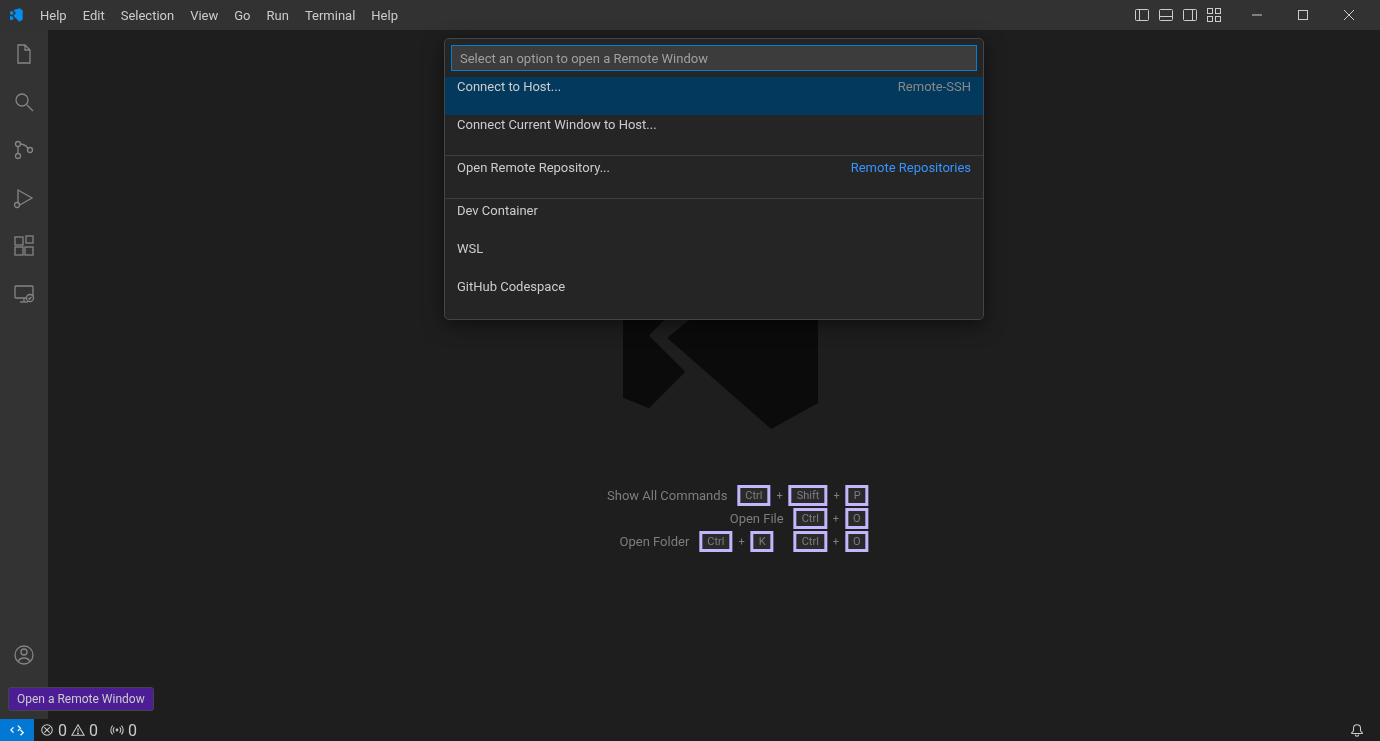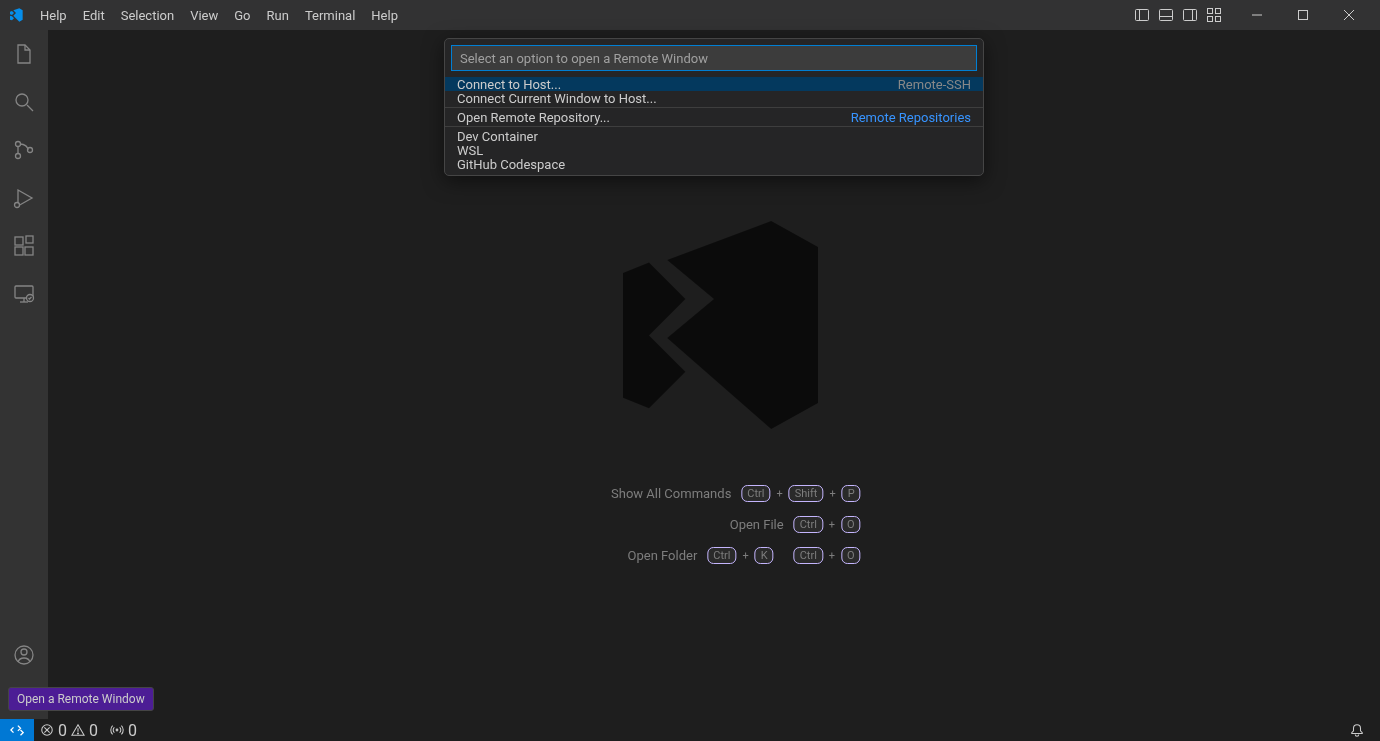--- a/index.html
+++ b/index.html
@@ -18,33 +18,33 @@
 
 
 .body-layout { display: flex; height: calc(741px - 30px - 22px); }
 .activitybar { width: 48px; background: #333333; display: flex; flex-direction: column; }
 .activity-top { display: flex; flex-direction: column; }
 .activity-bottom { margin-top: auto; display: flex; flex-direction: column; }
 .activity-item { width: 48px; height: 48px; display: flex; align-items: center; justify-content: center; color: #858585; cursor: default; }
 
 .editor-area { flex: 1; background: #1e1e1e; position: relative; display: flex; align-items: center; justify-content: center; }
 .watermark-logo { position: absolute; top: 165px; left: 50%; transform: translateX(-50%); opacity: 0.6; filter: brightness(0); }
-.shortcuts { position: absolute; top: 455px; left: 50%; transform: translateX(-50%); display: flex; flex-direction: column; gap: 14px; font-size: 13px; color: #777; }
+.shortcuts { position: absolute; top: 455px; left: 50%; transform: translateX(-50%); display: flex; flex-direction: column; gap: 2px; font-size: 13px; color: #777; }
 .shortcut-row { display: flex; align-items: center; justify-content: flex-end; gap: 10px; }
 .shortcut-label { color: #7d7d7d; min-width: 130px; text-align: right; }
 .keys { display: flex; align-items: center; gap: 6px; color: #7d7d7d; font-size: 11px; }
-.key { background: #2a2a2a; border: 1px solid #c4b5fd; border-radius: 6px; padding: 1px 5px; font-size: 11px; }
+.key { background: #2a2a2a; border: 3px solid #c4b5fd; border-radius: 0; padding: 1px 5px; font-size: 11px; }
 .key-plus { font-size: 11px; }
 
 
 .quickpick { position: absolute; top: 8px; left: 50%; transform: translateX(-50%); width: 540px; background: #252526; border: 1px solid #454545; border-radius: 5px; box-shadow: 0 5px 20px rgba(0,0,0,0.5); z-index: 100; }
 .quickpick-input { margin: 6px; padding: 8px 8px; background: #3c3c3c; border: 1px solid #007fd4; color: #cccccc; font-size: 13px; height: 26px; width: calc(100% - 12px); outline: none; }
 .quickpick-input::placeholder { color: #a0a0a0; }
 .quickpick-list { padding-bottom: 4px; }
-.quickpick-row { display: flex; align-items: center; justify-content: space-between; padding: 2px 12px; height: 14px; font-size: 13px; color: #cccccc; cursor: default; }
+.quickpick-row { display: flex; align-items: flex-start; justify-content: space-between; padding: 2px 12px; height: 38px; font-size: 13px; color: #cccccc; cursor: default; }
 .quickpick-row.selected { background: #04395e; }
 .quickpick-hint { color: #888; font-size: 13px; }
 .quickpick-hint.link { color: #3794ff; }
 .quickpick-sep { height: 1px; background: #3e3e3e; margin: 2px 0; }
 .status-remote { background: #0078d4; height: 22px; width: 34px; display: flex; align-items: center; justify-content: center; }
 .status-item { padding: 0 6px; display: flex; align-items: center; gap: 4px; height: 22px; cursor: default; }
 .status-right { margin-left: auto; padding-right: 10px; display: flex; align-items: center; }
 .statusbar-wrap { background: #1e1e1e; height: 22px; width: 100%; display: flex; align-items: center; position: relative; }
 
 

